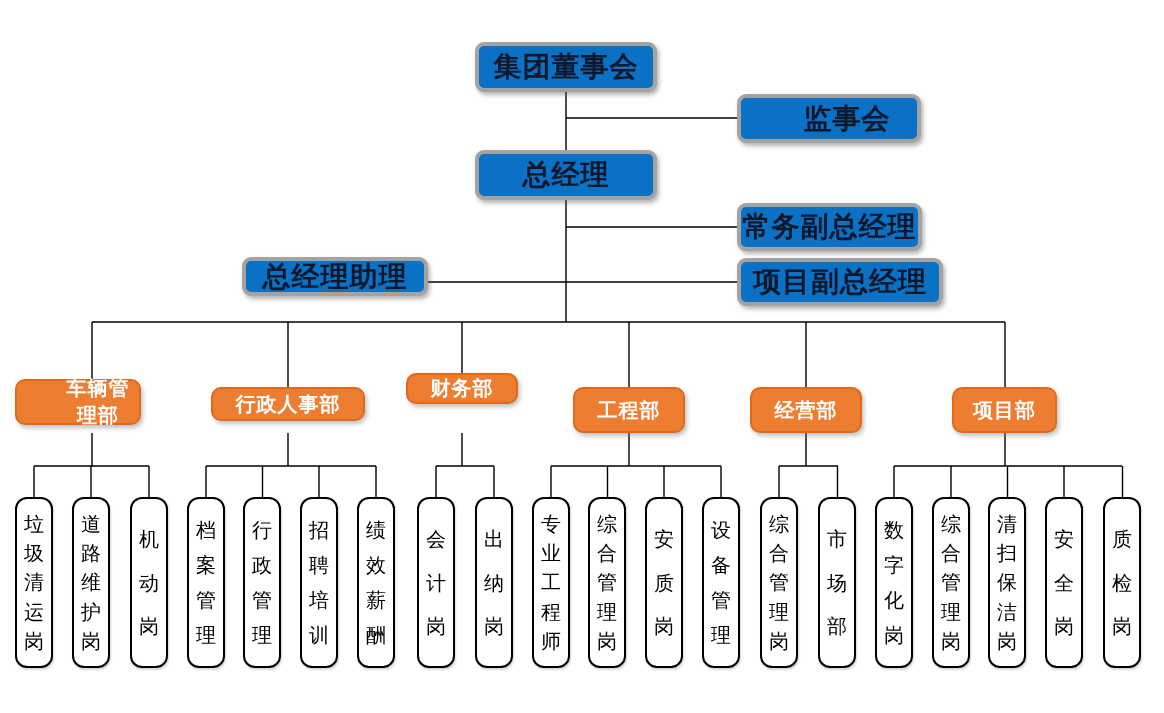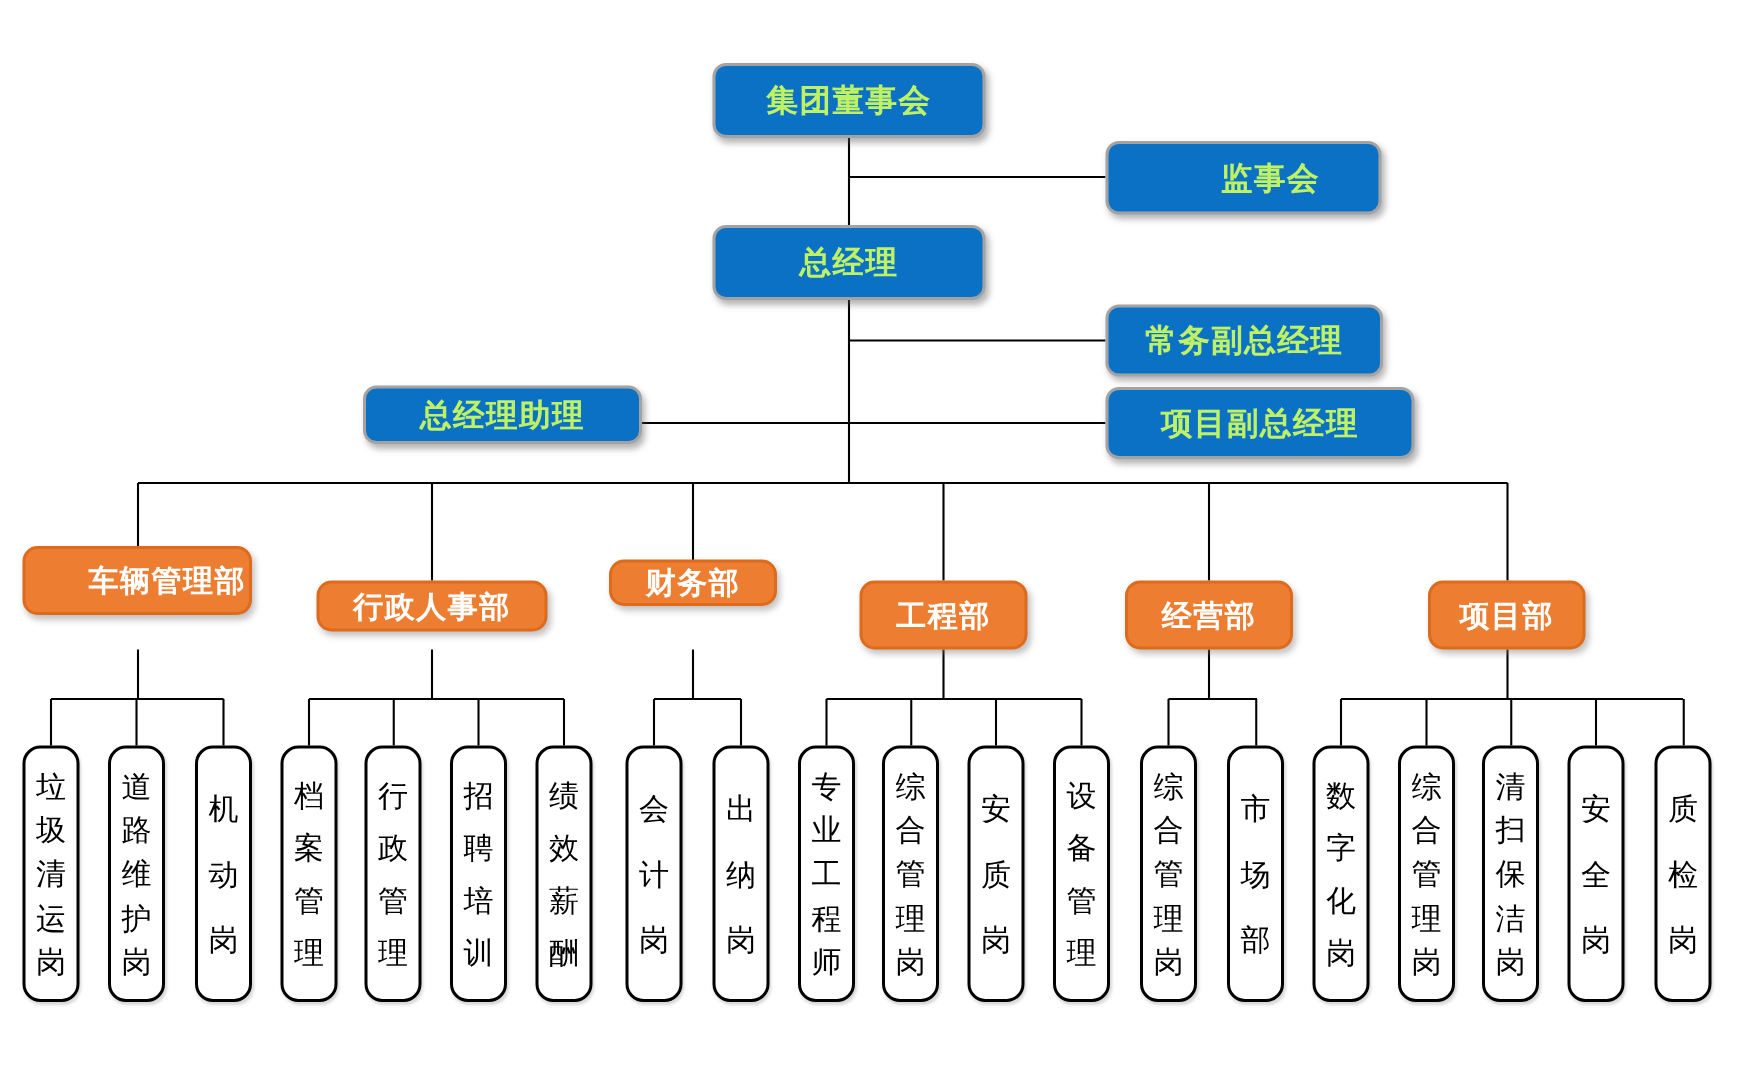--- a/index.html
+++ b/index.html
@@ -14,24 +14,24 @@
   #wires{position:absolute;left:0;top:0;z-index:0;}
   .node{
     position:absolute;
     z-index:1;
     display:flex;align-items:center;justify-content:center;
     box-sizing:border-box;
     text-align:center;
   }
   .bbox{
     background:#0A71C5;
-    border:2px solid #a3a3a3;
+    border:4px solid #a3a3a3;
     border-radius:9px;
-    color:#bef264;
-    font-size:21px;font-weight:bold;
+    color:#0f172a;
+    font-size:28px;font-weight:bold;
     letter-spacing:1px;
     box-shadow:2px 3px 4px rgba(90,90,90,0.45);
   }
   .obox{
     background:#ED7D31;
     border:2px solid #DE6B1C;
     border-radius:10px;
     color:#ffffff;
     font-size:20px;font-weight:bold;
     letter-spacing:1px;
@@ -117,21 +117,21 @@
     </g>
   </svg>
 
   <div class="node bbox" style="left:475px;top:42px;width:182px;height:50px;">集团董事会</div>
   <div class="node bbox" style="left:737px;top:94px;width:184px;height:49px;padding-left:36px;">监事会</div>
   <div class="node bbox" style="left:475px;top:150px;width:182px;height:50px;">总经理</div>
   <div class="node bbox" style="left:737px;top:203px;width:185px;height:48px;">常务副总经理</div>
   <div class="node bbox" style="left:242px;top:257px;width:186px;height:39px;">总经理助理</div>
   <div class="node bbox" style="left:737px;top:258px;width:206px;height:48px;">项目副总经理</div>
 
-  <div class="node obox" style="left:15px;top:364px;width:153px;height:46px;padding-left:40px;">车辆管理部</div>
+  <div class="node obox" style="left:15px;top:379px;width:126px;height:46px;padding-left:40px;">车辆管理部</div>
   <div class="node obox" style="left:211px;top:387px;width:154px;height:34px;">行政人事部</div>
   <div class="node obox" style="left:406px;top:373px;width:112px;height:31px;">财务部</div>
   <div class="node obox" style="left:573px;top:387px;width:112px;height:46px;">工程部</div>
   <div class="node obox" style="left:750px;top:387px;width:112px;height:46px;">经营部</div>
   <div class="node obox" style="left:952px;top:387px;width:105px;height:46px;">项目部</div>
 
   <div class="node leaf vtext" style="left:15px;">
       <span>垃</span>
       <span>圾</span>
       <span>清</span>

